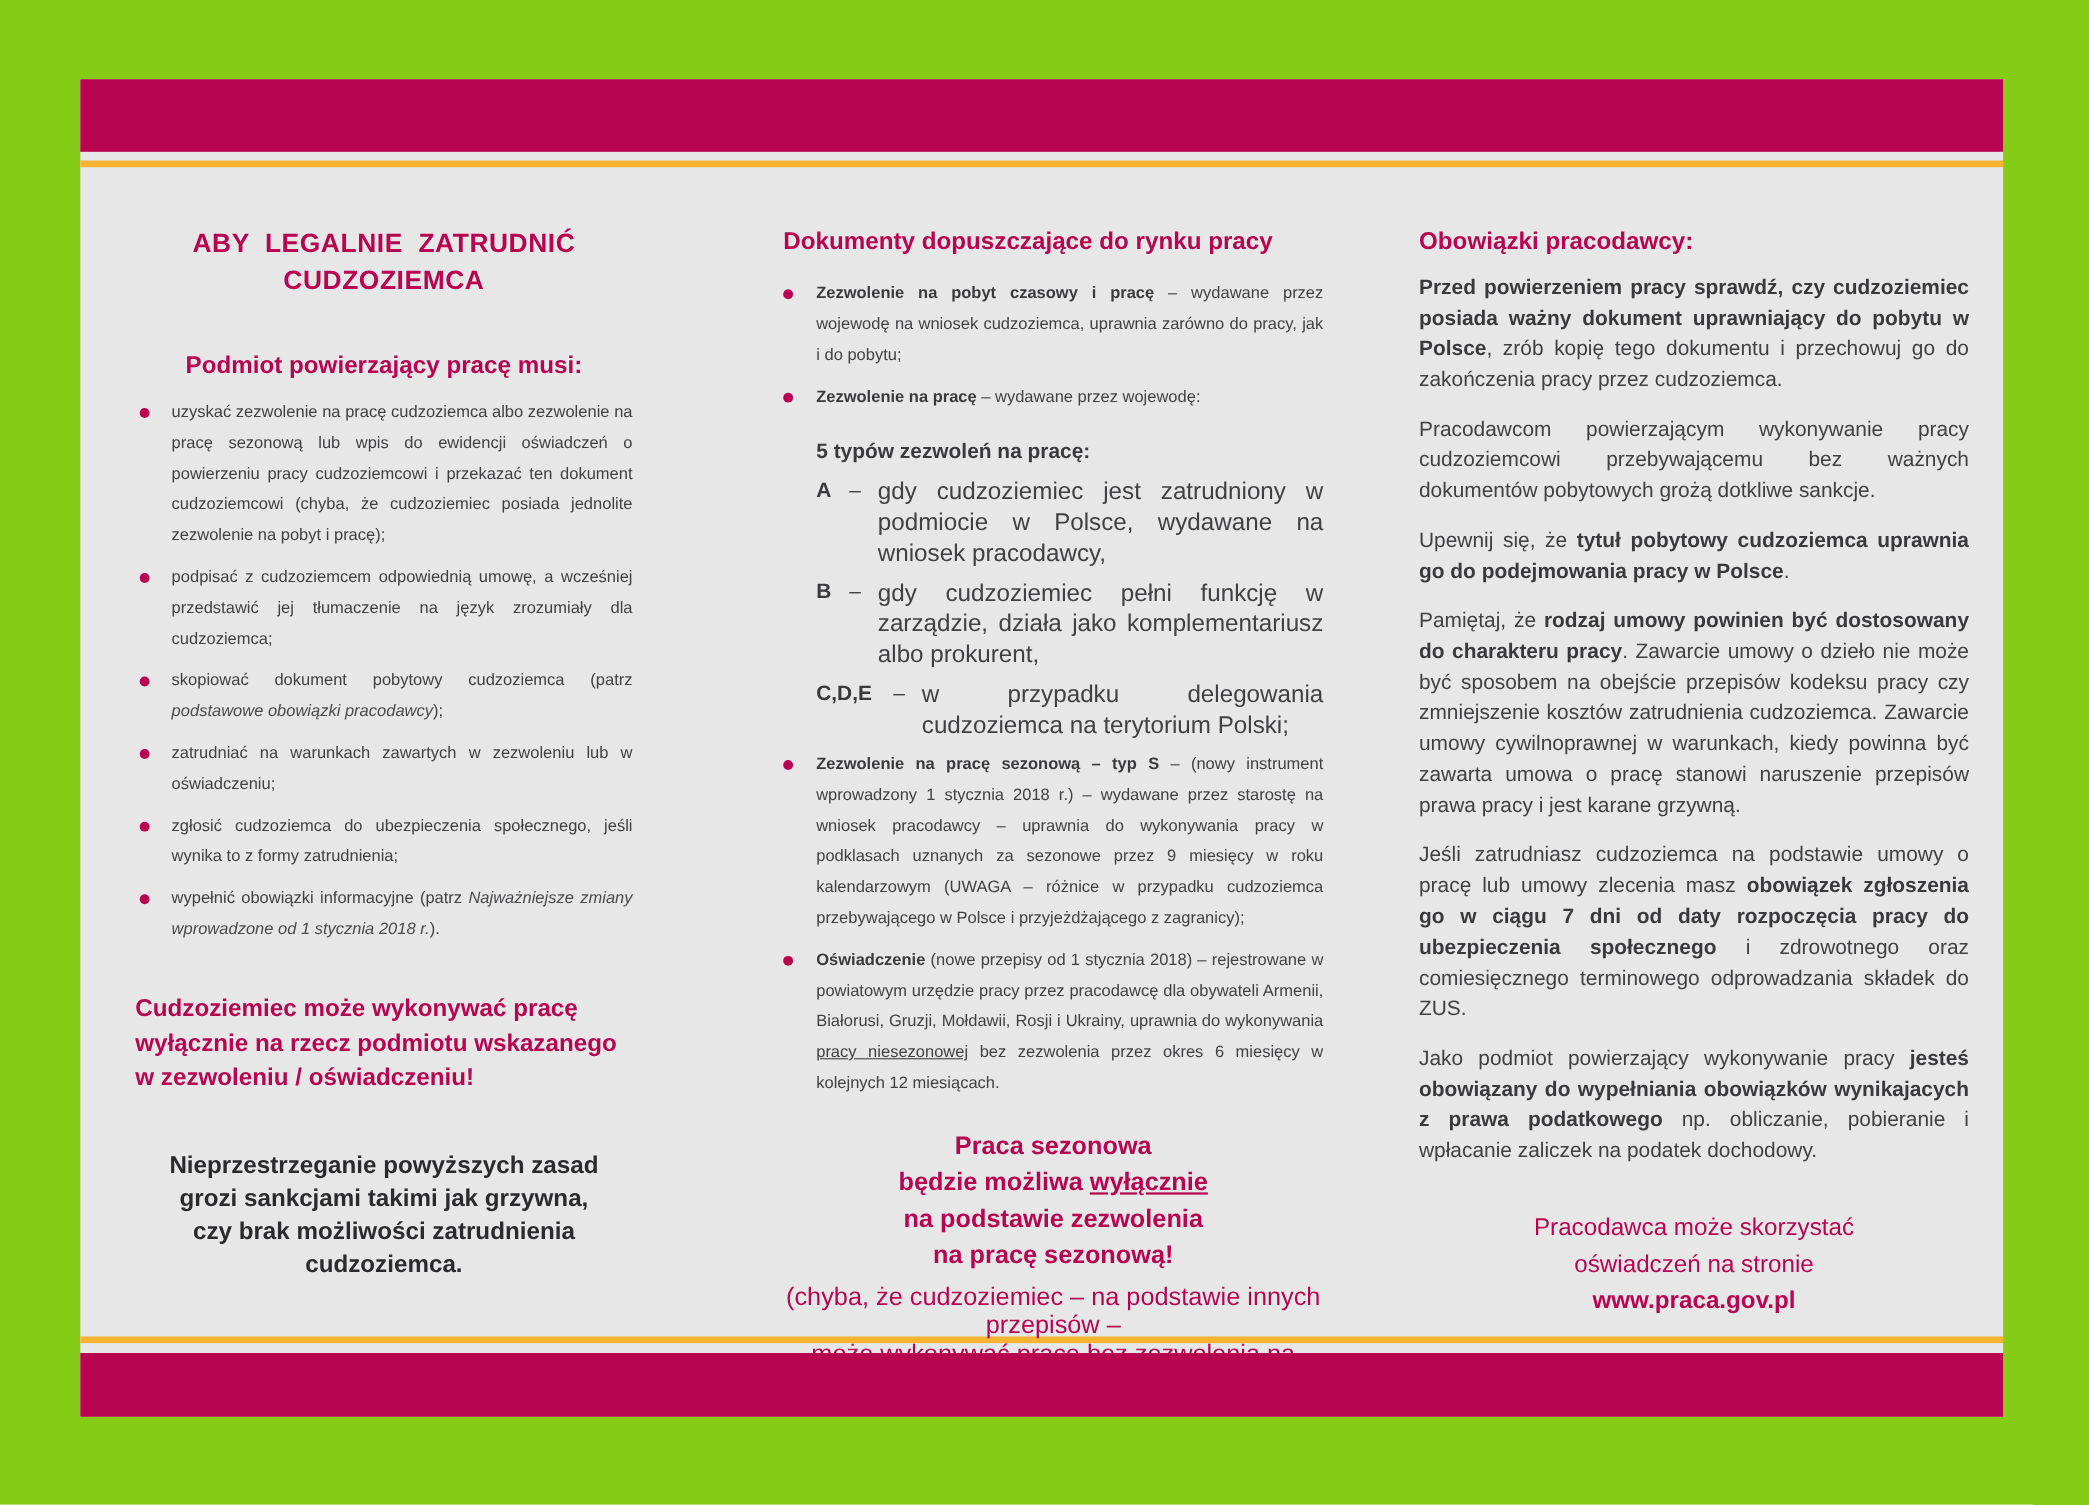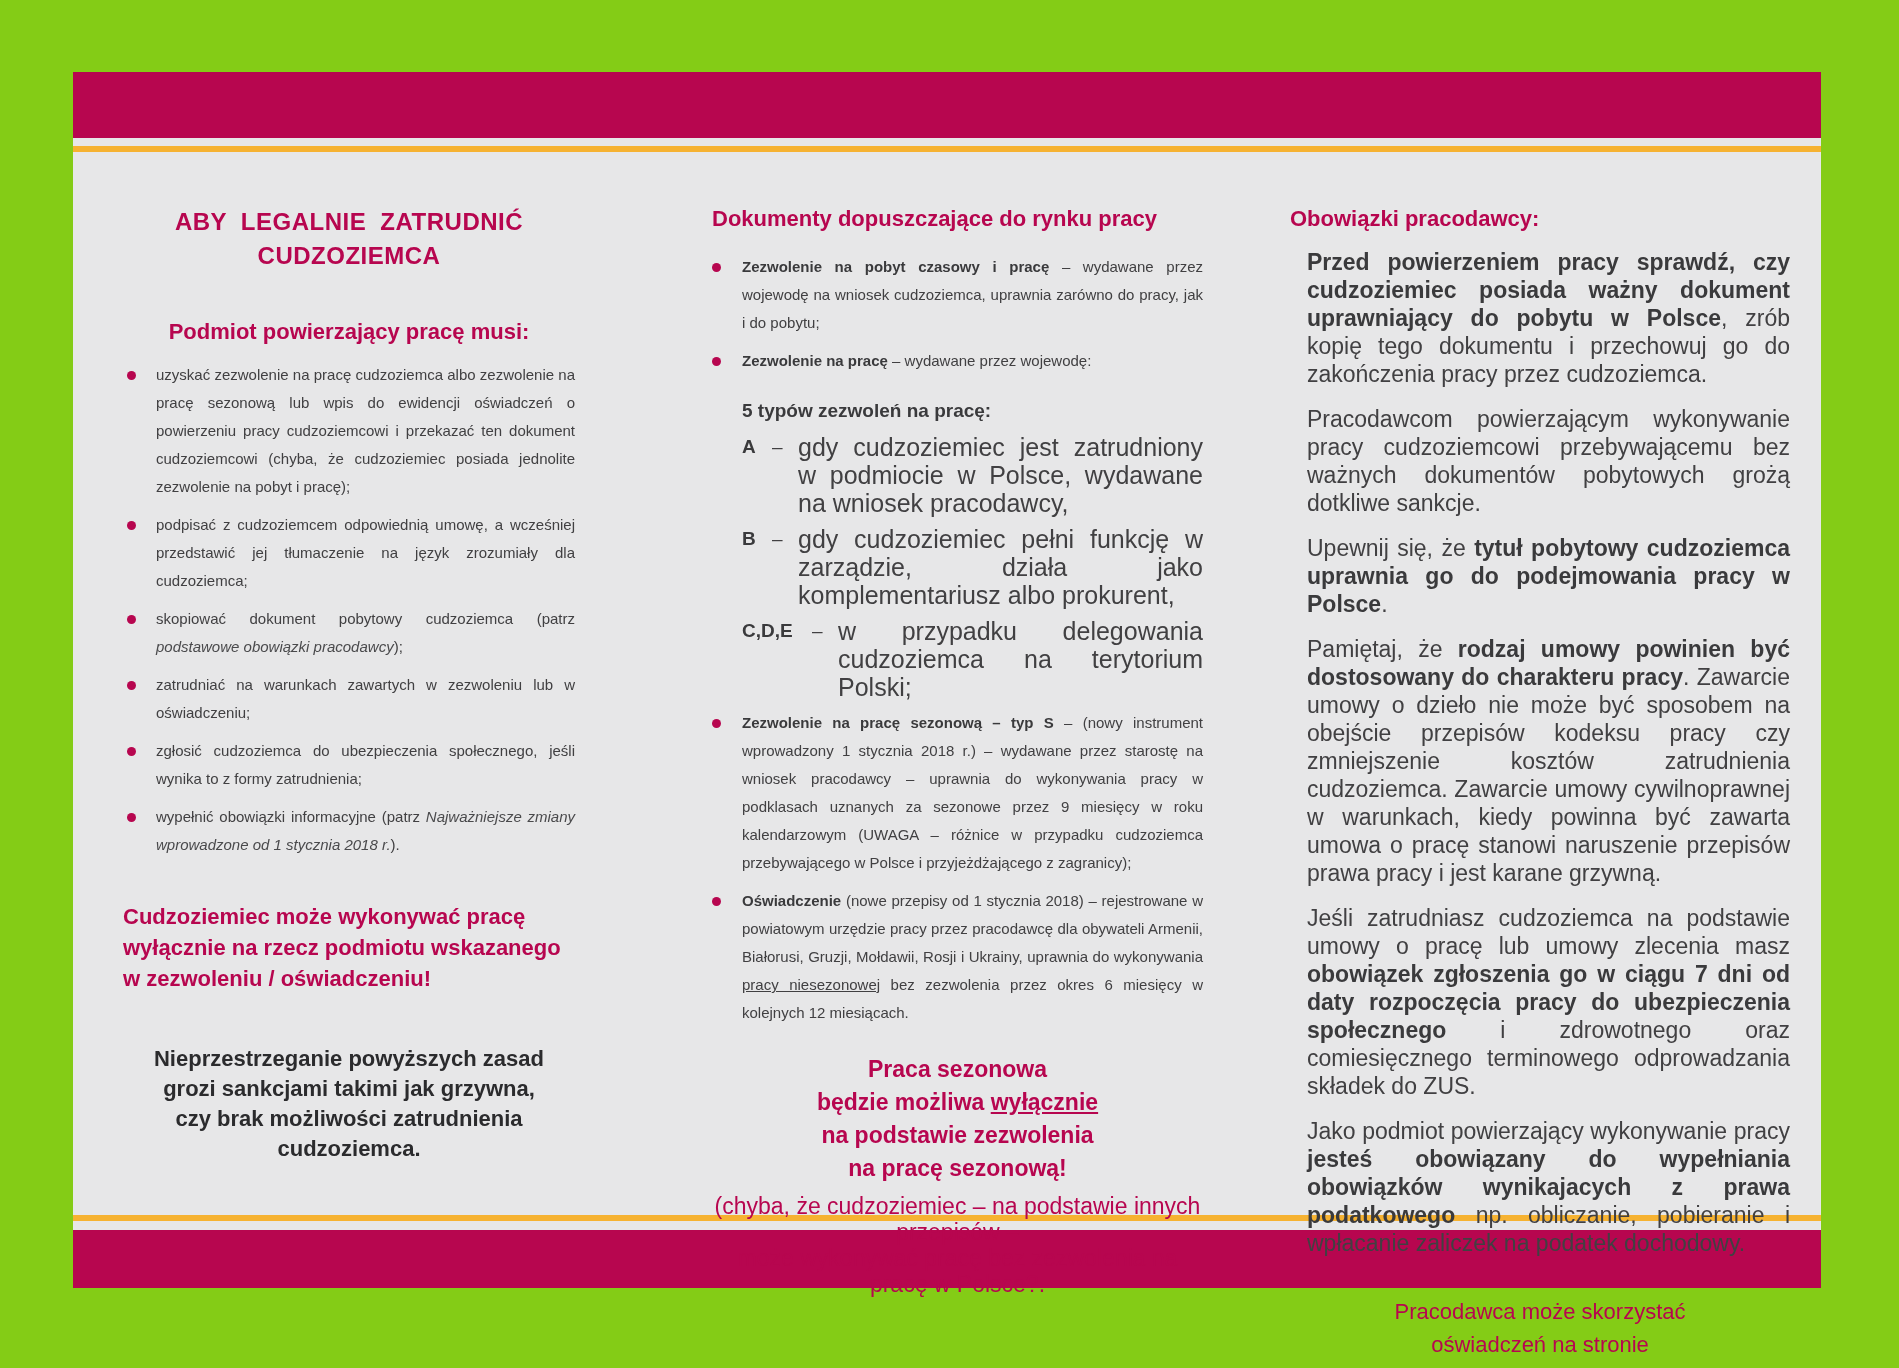--- a/index.html
+++ b/index.html
@@ -29,31 +29,31 @@
   .jtext{text-align:justify;}
   p{margin:0;}
   b{color:#3a3a3c;}
   i{color:#4a4a4c;}
   .u{text-decoration:underline;}
   .subhead{font-size:19px;line-height:28px;font-weight:700;color:#3a3a3c;padding-left:30px;margin:22px 0 8px 0;}
   .trow{display:flex;padding-left:30px;margin-bottom:8px;}
   .tletter{flex:none;min-width:30px;font-weight:700;font-size:19px;line-height:28px;color:#3a3a3c;}
   .tletter.wide{min-width:70px;}
   .tdash{flex:none;width:26px;font-size:19px;line-height:28px;}
-  .ttext{margin:0;flex:1;font-size:25px;line-height:28px;}
+  .ttext{margin:0;flex:1;font-size:22px;line-height:28px;}
   .gap14{margin-top:4px;}
   .callout1{margin-top:42px;text-align:left;font-size:22px;line-height:31px;font-weight:700;color:#b7064f;}
   .callout-black{margin-top:50px;text-align:center;font-size:22px;line-height:30px;font-weight:700;color:#2b2b2d;}
   .callout2{margin-top:26px;text-align:center;}
   .callout2 .big{font-size:23px;line-height:33px;font-weight:700;color:#b7064f;}
   .callout2 .note{margin-top:8px;font-size:23px;line-height:26px;color:#b7064f;}
   .callout3{margin-top:38px;text-align:center;color:#b7064f;}
   .callout3 .c3line{font-size:22px;line-height:33px;font-weight:400;color:#b7064f;}
   .callout3 .c3line.bold{font-weight:700;color:#b7064f;}
-  .para{font-size:23px;line-height:28px;margin-bottom:17px;margin-left:17px;}
+  .para{font-size:19px;line-height:28px;margin-bottom:17px;}
 </style>
 </head>
 <body>
 
 <div class="page">
   <div class="panel">
     <div class="bar top"></div>
     <div class="rule top"></div>
     <div class="rule bot"></div>
     <div class="bar bot"></div>

